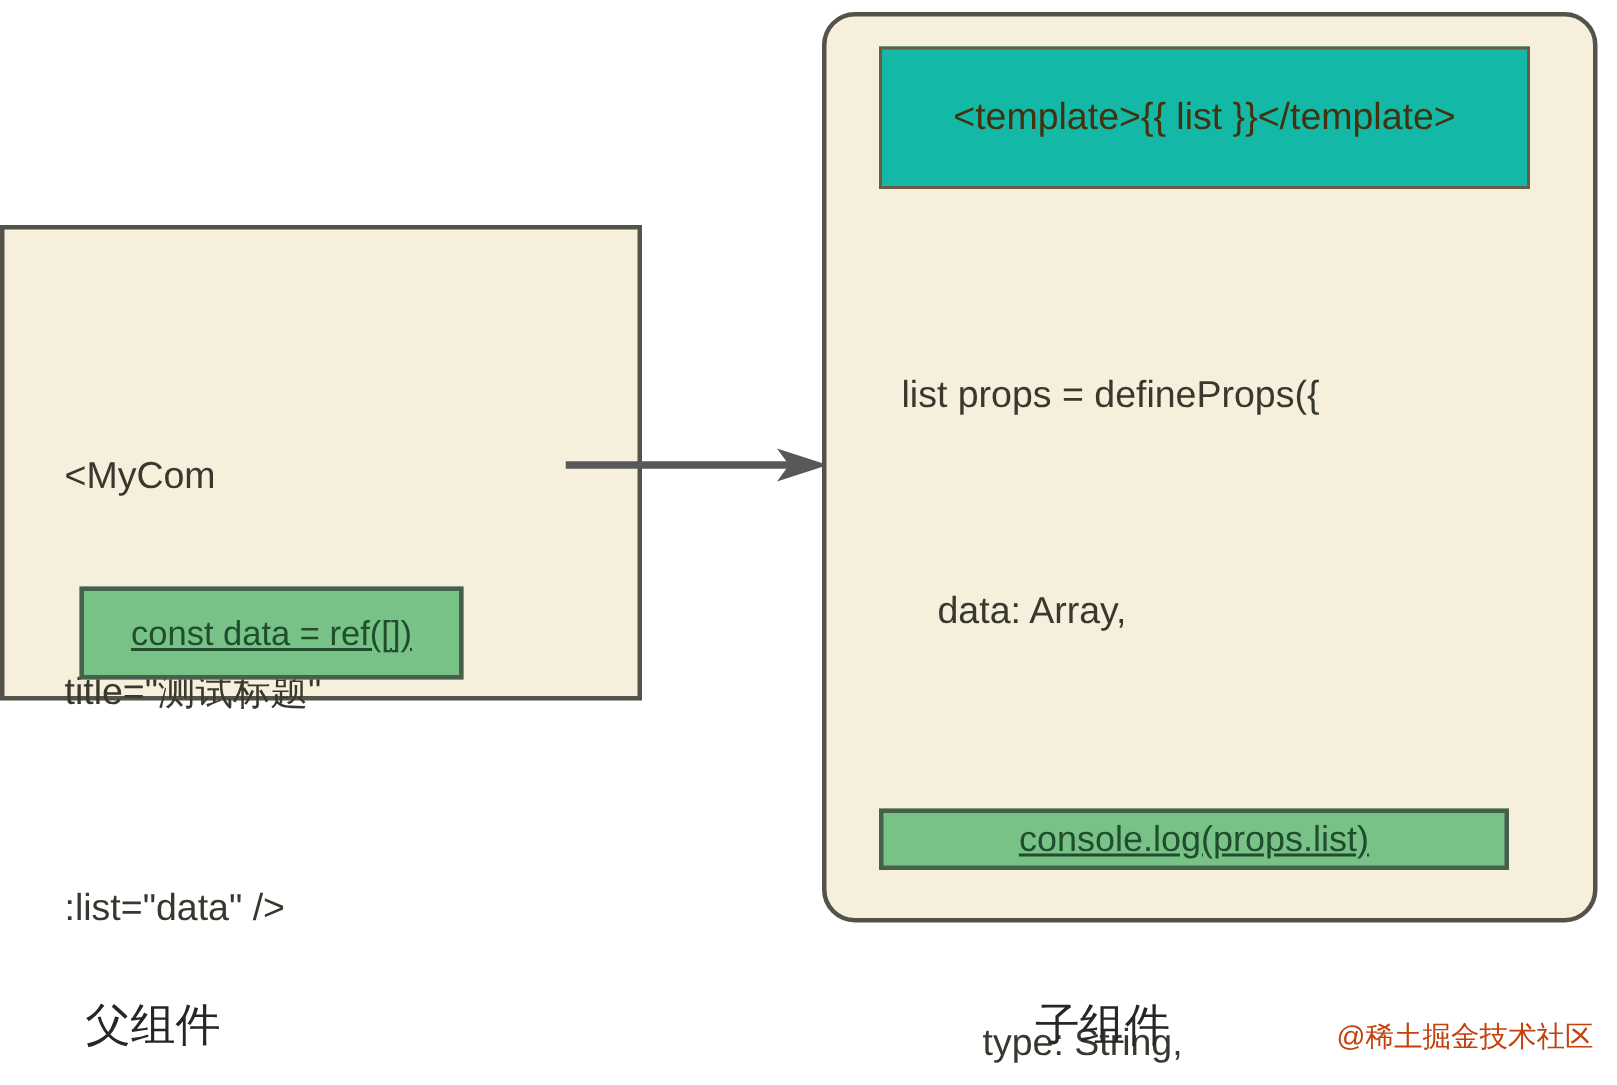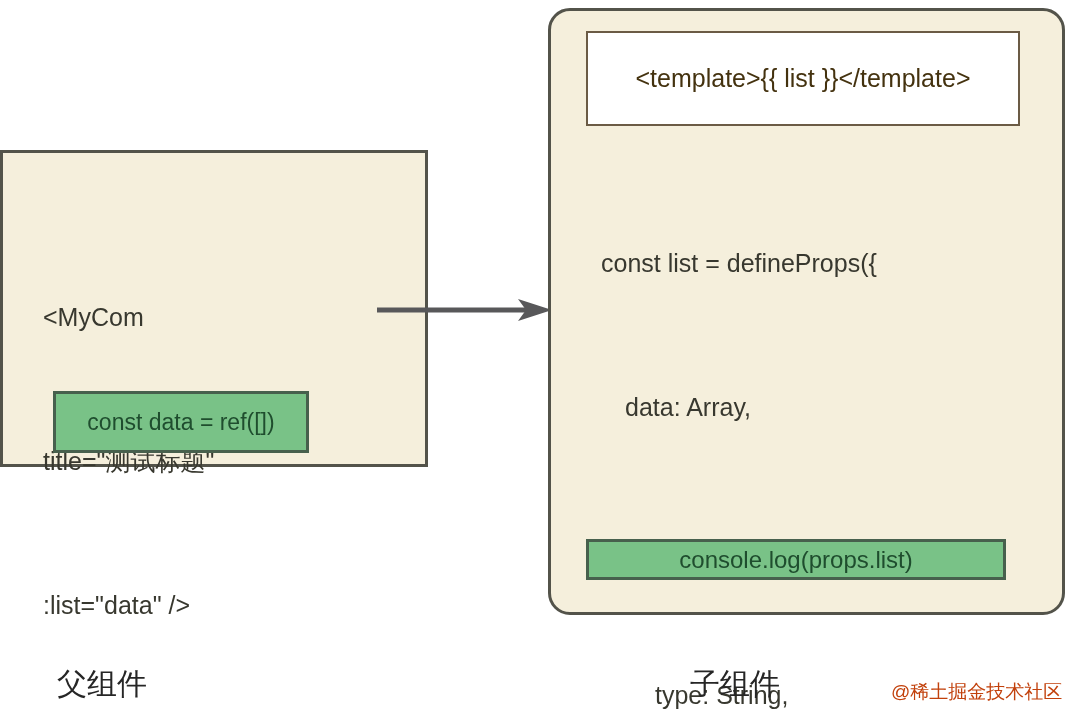--- a/index.html
+++ b/index.html
@@ -40,23 +40,24 @@
     display: flex;
     align-items: center;
     justify-content: center;
     box-sizing: border-box;
     white-space: pre;
   }
   .chip-green {
     background: #79c287;
     border: 3px solid #47604d;
     color: #1f4d2e;
+    text-decoration: underline;
   }
   .chip-orange {
-    background: #ffffff;
+    background: #14b8a6;
     border: 2px solid #6b5b45;
     color: #44320f;
   }
   .parent-green { left: 50px; top: 238px; width: 256px; height: 62px; font-size: 23px; }
   .child-orange { left: 35px; top: 20px;  width: 434px; height: 95px; font-size: 25px; }
   .child-green  { left: 35px; top: 528px; width: 420px; height: 41px; font-size: 24px; }
   .arrow {
     position: absolute;
     left: 377px; top: 297px;
     width: 175px; height: 26px;
@@ -96,21 +97,21 @@
   <svg class="arrow" viewBox="0 0 175 26" xmlns="http://www.w3.org/2000/svg">
     <line x1="0" y1="13" x2="150" y2="13" stroke="#58585a" stroke-width="5"></line>
     <polygon points="175,13 141,2 149,13 141,24" fill="#58585a"></polygon>
   </svg>
 
   <div class="comp-box child-box">
     <div class="chip chip-orange child-orange">
       <span>&lt;template&gt;{{ list }}&lt;/template&gt;</span>
     </div>
     <div class="code-block child-code">
-      <span class="code-line ind0">const list = defineProps({</span>
+      <span class="code-line ind0">list props = defineProps({</span>
       <span class="code-line ind1">data: Array,</span>
       <span class="code-line ind1">color: {</span>
       <span class="code-line ind2">type: String,</span>
       
       
       
       
     </div>
     <div class="chip chip-green child-green">
       <span>console.log(props.list)</span>

